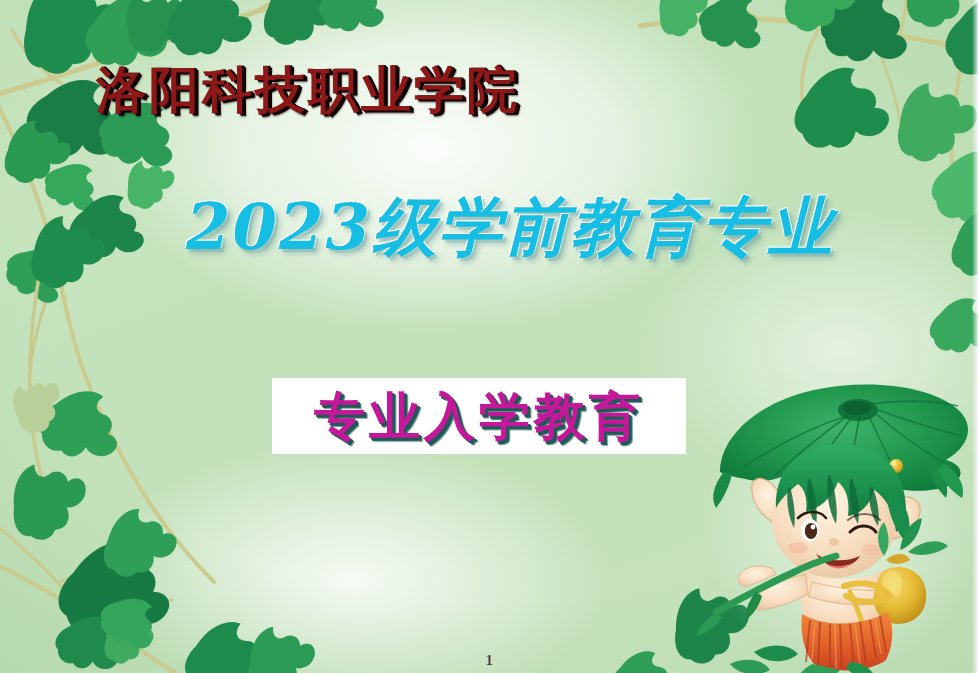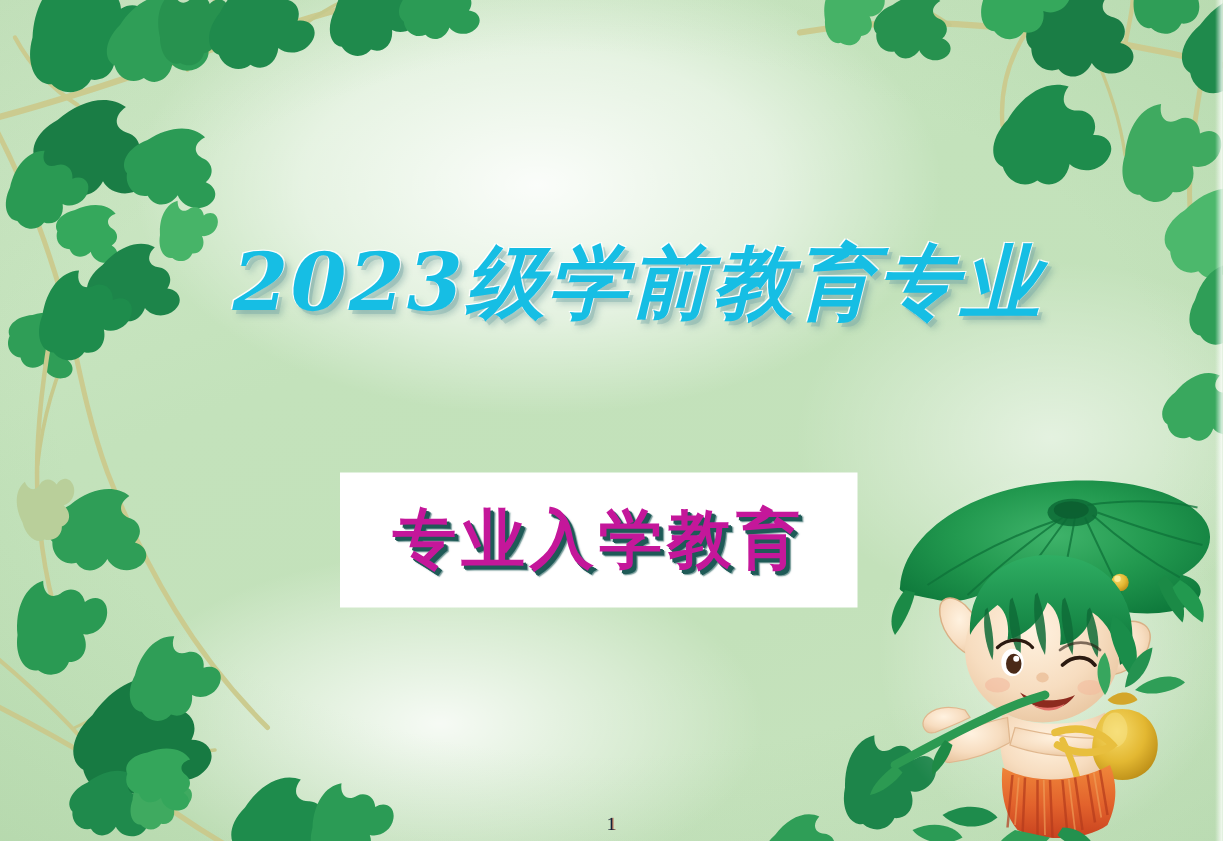--- a/index.html
+++ b/index.html
@@ -79,21 +79,21 @@
       -1px -1px 0 rgba(255,255,255,0.95),
        1px -1px 0 rgba(255,255,255,0.80),
        3px 3px 0 rgba(120,170,170,0.40),
        5px 5px 5px rgba(90,140,140,0.35);
   }
   .subtitle-box {
     position: absolute;
     left: 272px;
     top: 378px;
     width: 414px;
-    height: 108px;
+    height: 76px;
     background: #ffffff;
     display: flex;
     align-items: center;
     justify-content: center;
   }
   .subtitle-text {
     font-family: "DejaVu Serif", "Liberation Serif", serif;
     font-weight: bold;
     font-size: 51px;
     letter-spacing: 4px;
@@ -225,20 +225,21 @@
         <use href="#ivy" x="0" y="0" transform="translate(250,662) scale(1.1) rotate(-18)" fill="#2b9b55"></use>
       </g>
 
       <g>
         <use href="#ivy" x="0" y="0" transform="translate(676,630) scale(1.25) rotate(-22)" fill="#1d854a"></use>
         <use href="#ivy" x="0" y="0" transform="translate(620,668) scale(1.0) rotate(16)" fill="#2f9e57"></use>
       </g>
     </svg>
   </div>
 
+  <div class="school-title">洛阳科技职业学院</div>
 
   <div class="main-title">2023级学前教育专业</div>
 
   <div class="subtitle-box">
     <span class="subtitle-text">专业入学教育</span>
   </div>
 
   <div class="mascot">
     <svg width="284" height="321" viewBox="0 0 284 321" xmlns="http://www.w3.org/2000/svg">
       <defs>

